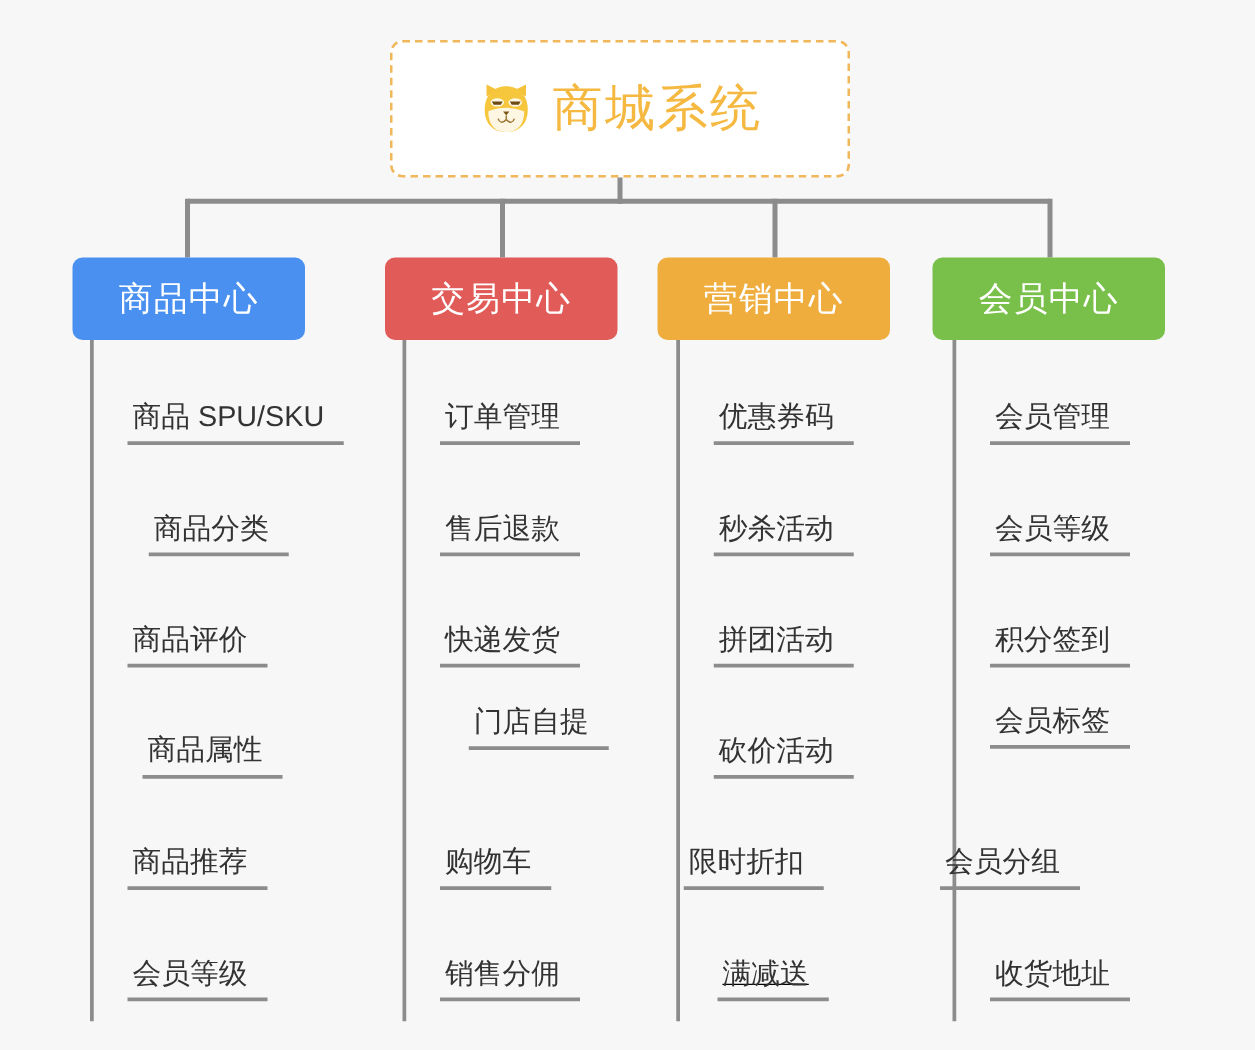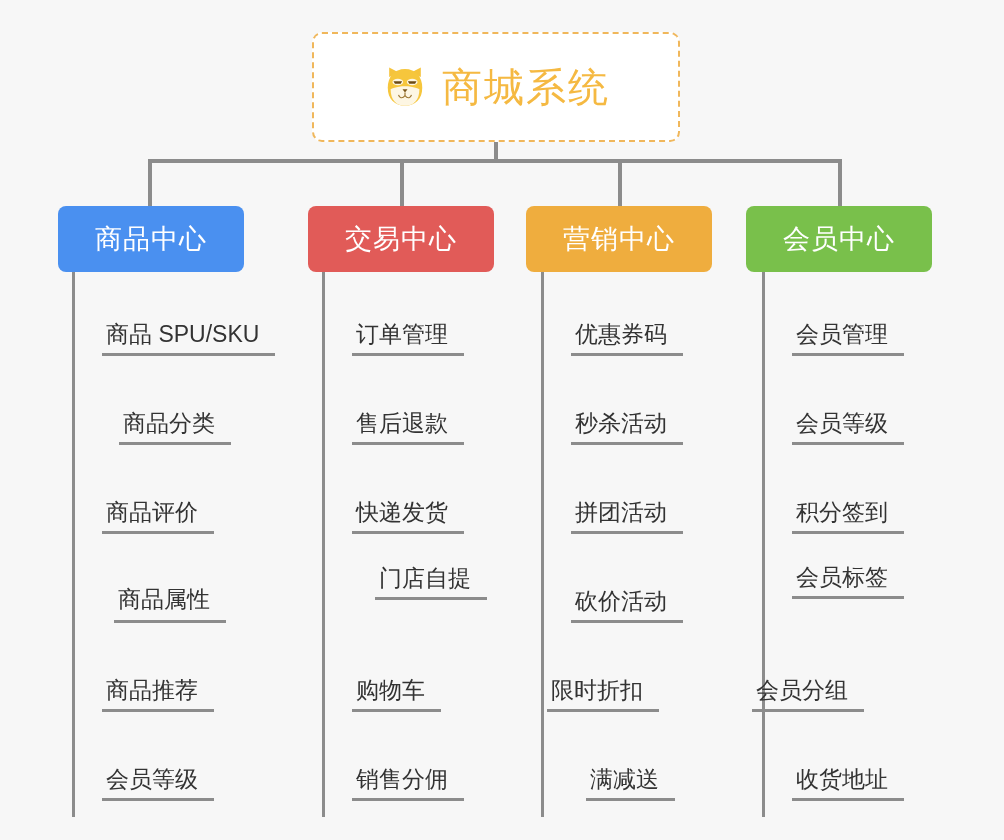--- a/index.html
+++ b/index.html
@@ -201,21 +201,21 @@
   </div>
   <div class="leaf" style="left:541px; top:450px;">
     <span class="leaf-inner" style="border-bottom-color: rgb(140, 140, 140);"><span class="leaf-label">拼团活动</span></span>
   </div>
   <div class="leaf" style="left:541px; top:539px;">
     <span class="leaf-inner" style="border-bottom-color: rgb(140, 140, 140);"><span class="leaf-label">砍价活动</span></span>
   </div>
   <div class="leaf" style="left:517px; top:628px;">
     <span class="leaf-inner" style="border-bottom-color: rgb(140, 140, 140);"><span class="leaf-label">限时折扣</span></span>
   </div>
-  <div class="leaf" style="left:556px; top:717px;">
+  <div class="leaf" style="left:544px; top:717px;text-decoration:underline;">
     <span class="leaf-inner" style="border-bottom-color: rgb(140, 140, 140);"><span class="leaf-label">满减送</span></span>
   </div>
 
   <div class="cat-box" style="left: 746px; width: 186px; background: rgb(121, 192, 75);">
     <span class="cat-label">会员中心</span>
   </div>
   <div class="spine" style="left: 762px; height: 545px; background: rgb(140, 140, 140);"></div>
 
   <div class="leaf" style="left:762px; top:272px;">
     <span class="leaf-inner" style="border-bottom-color: rgb(140, 140, 140);"><span class="leaf-label">会员管理</span></span>

